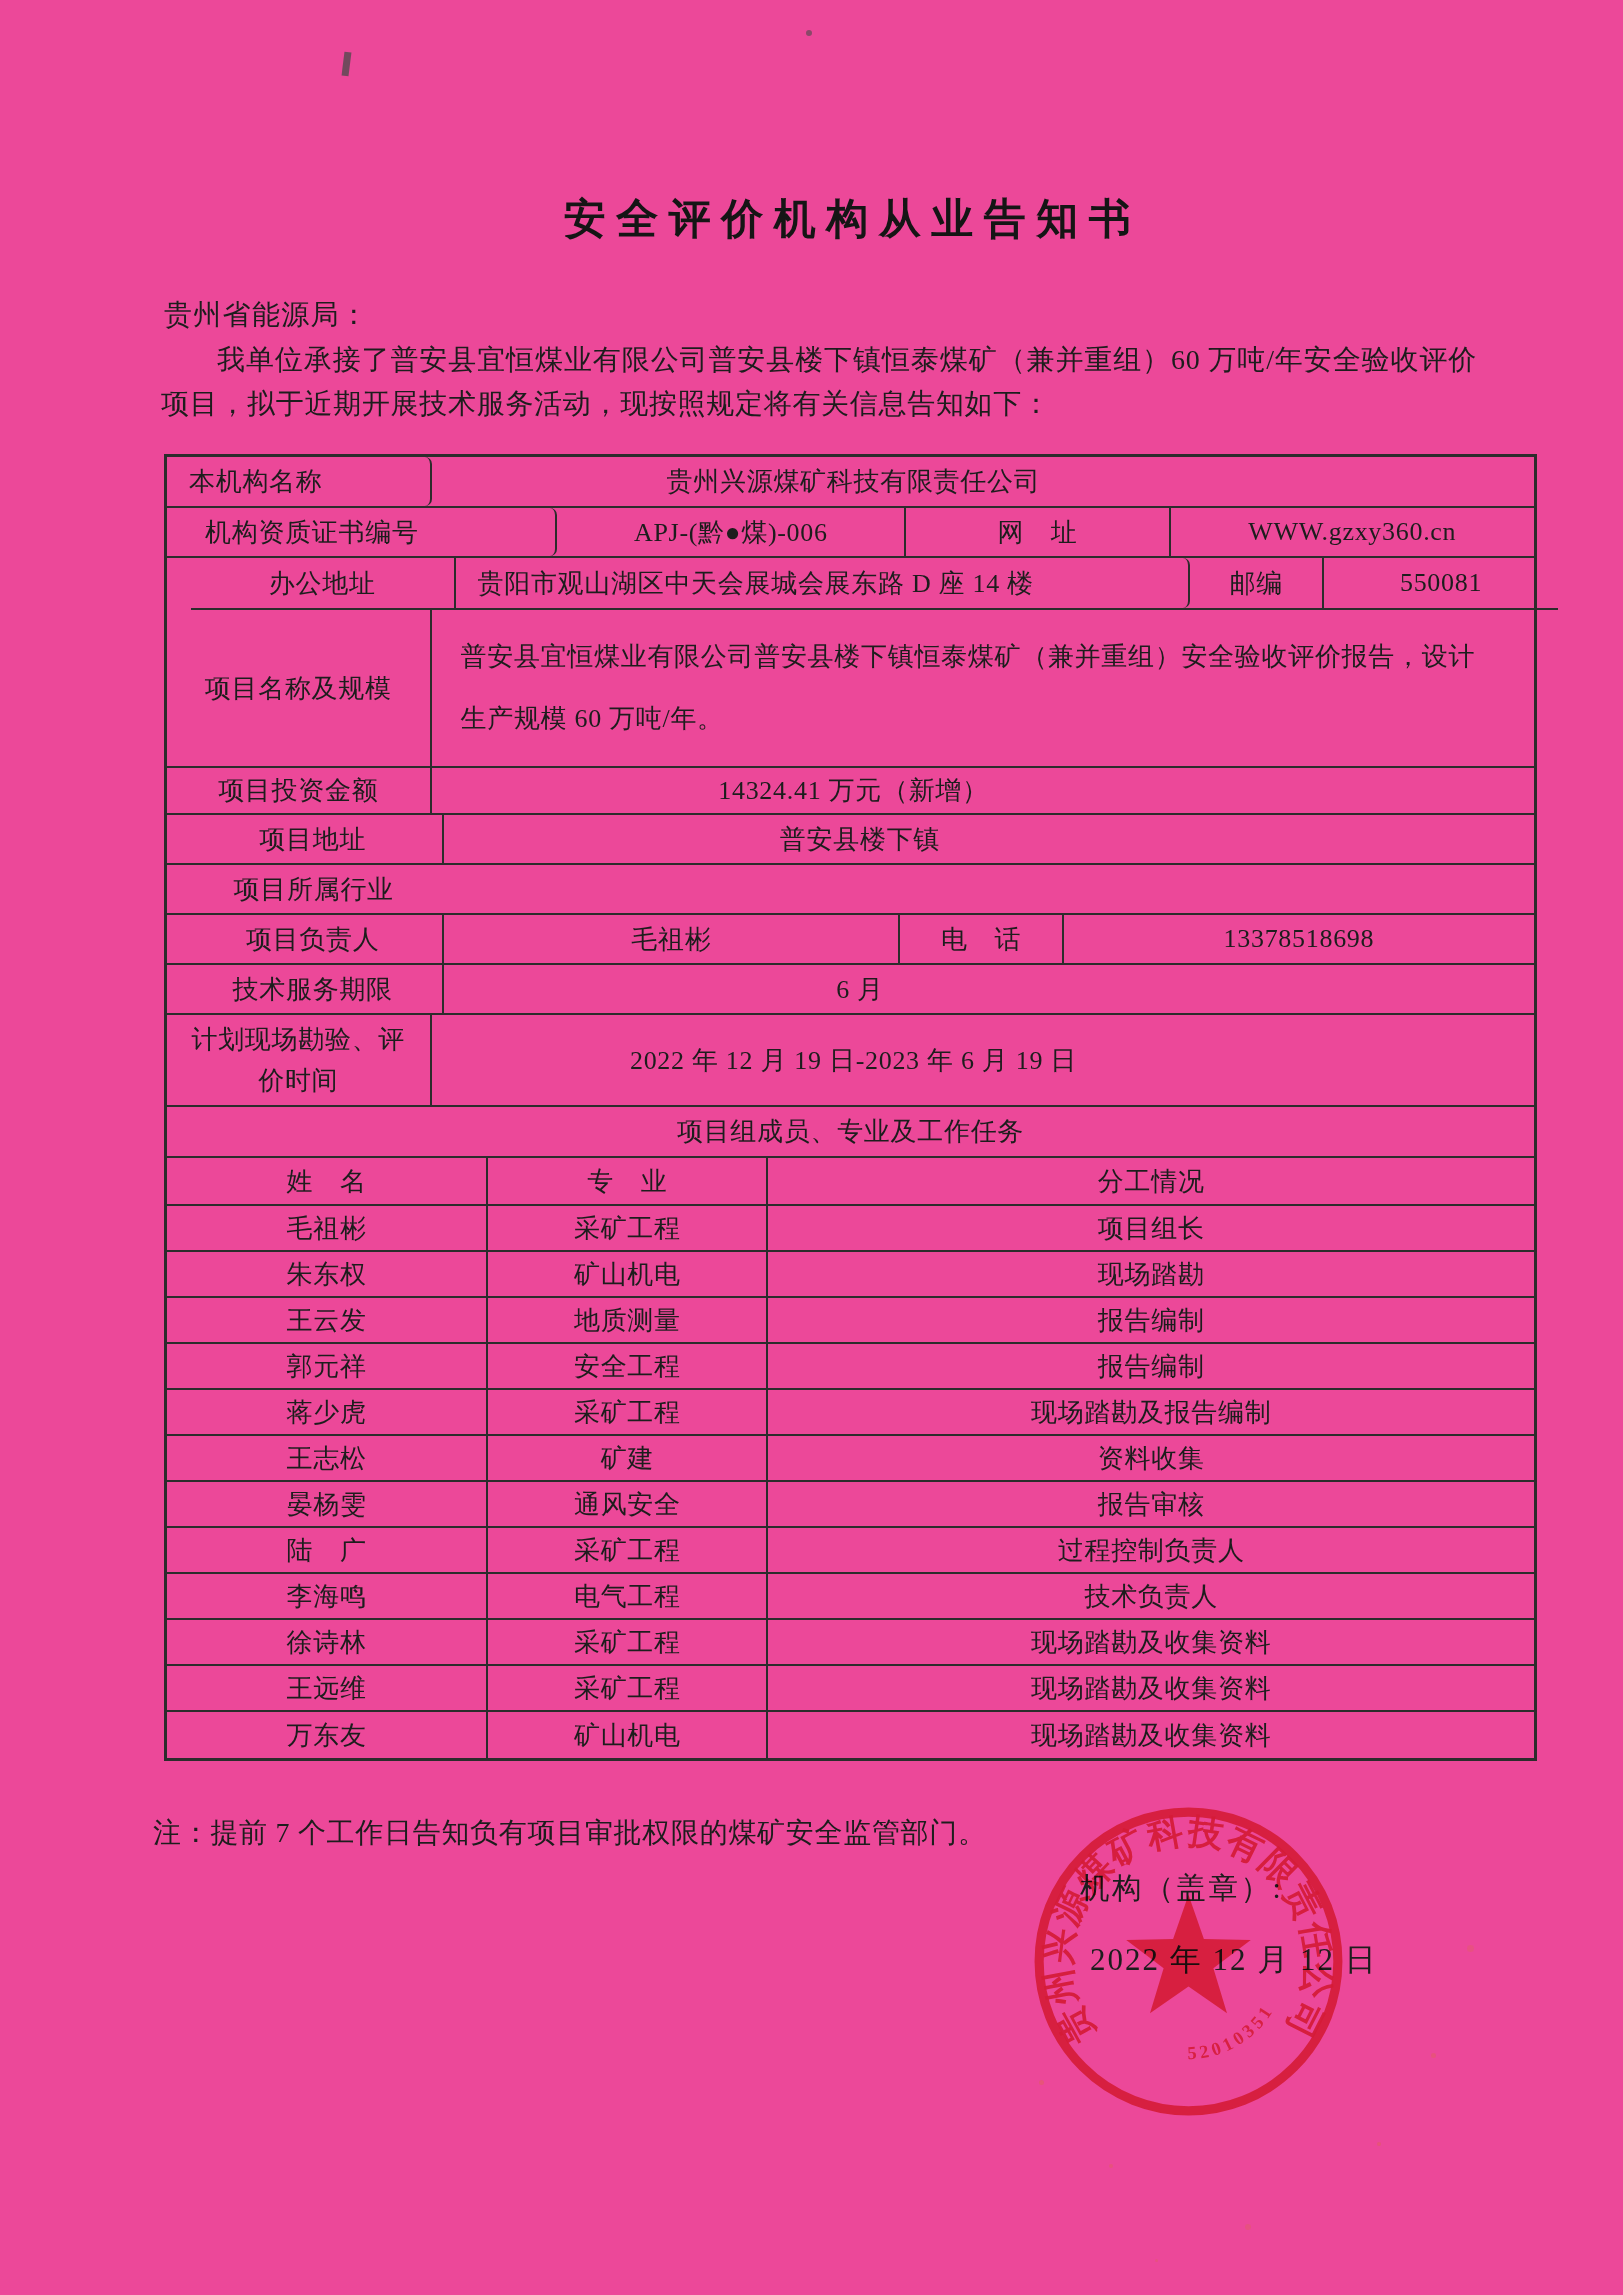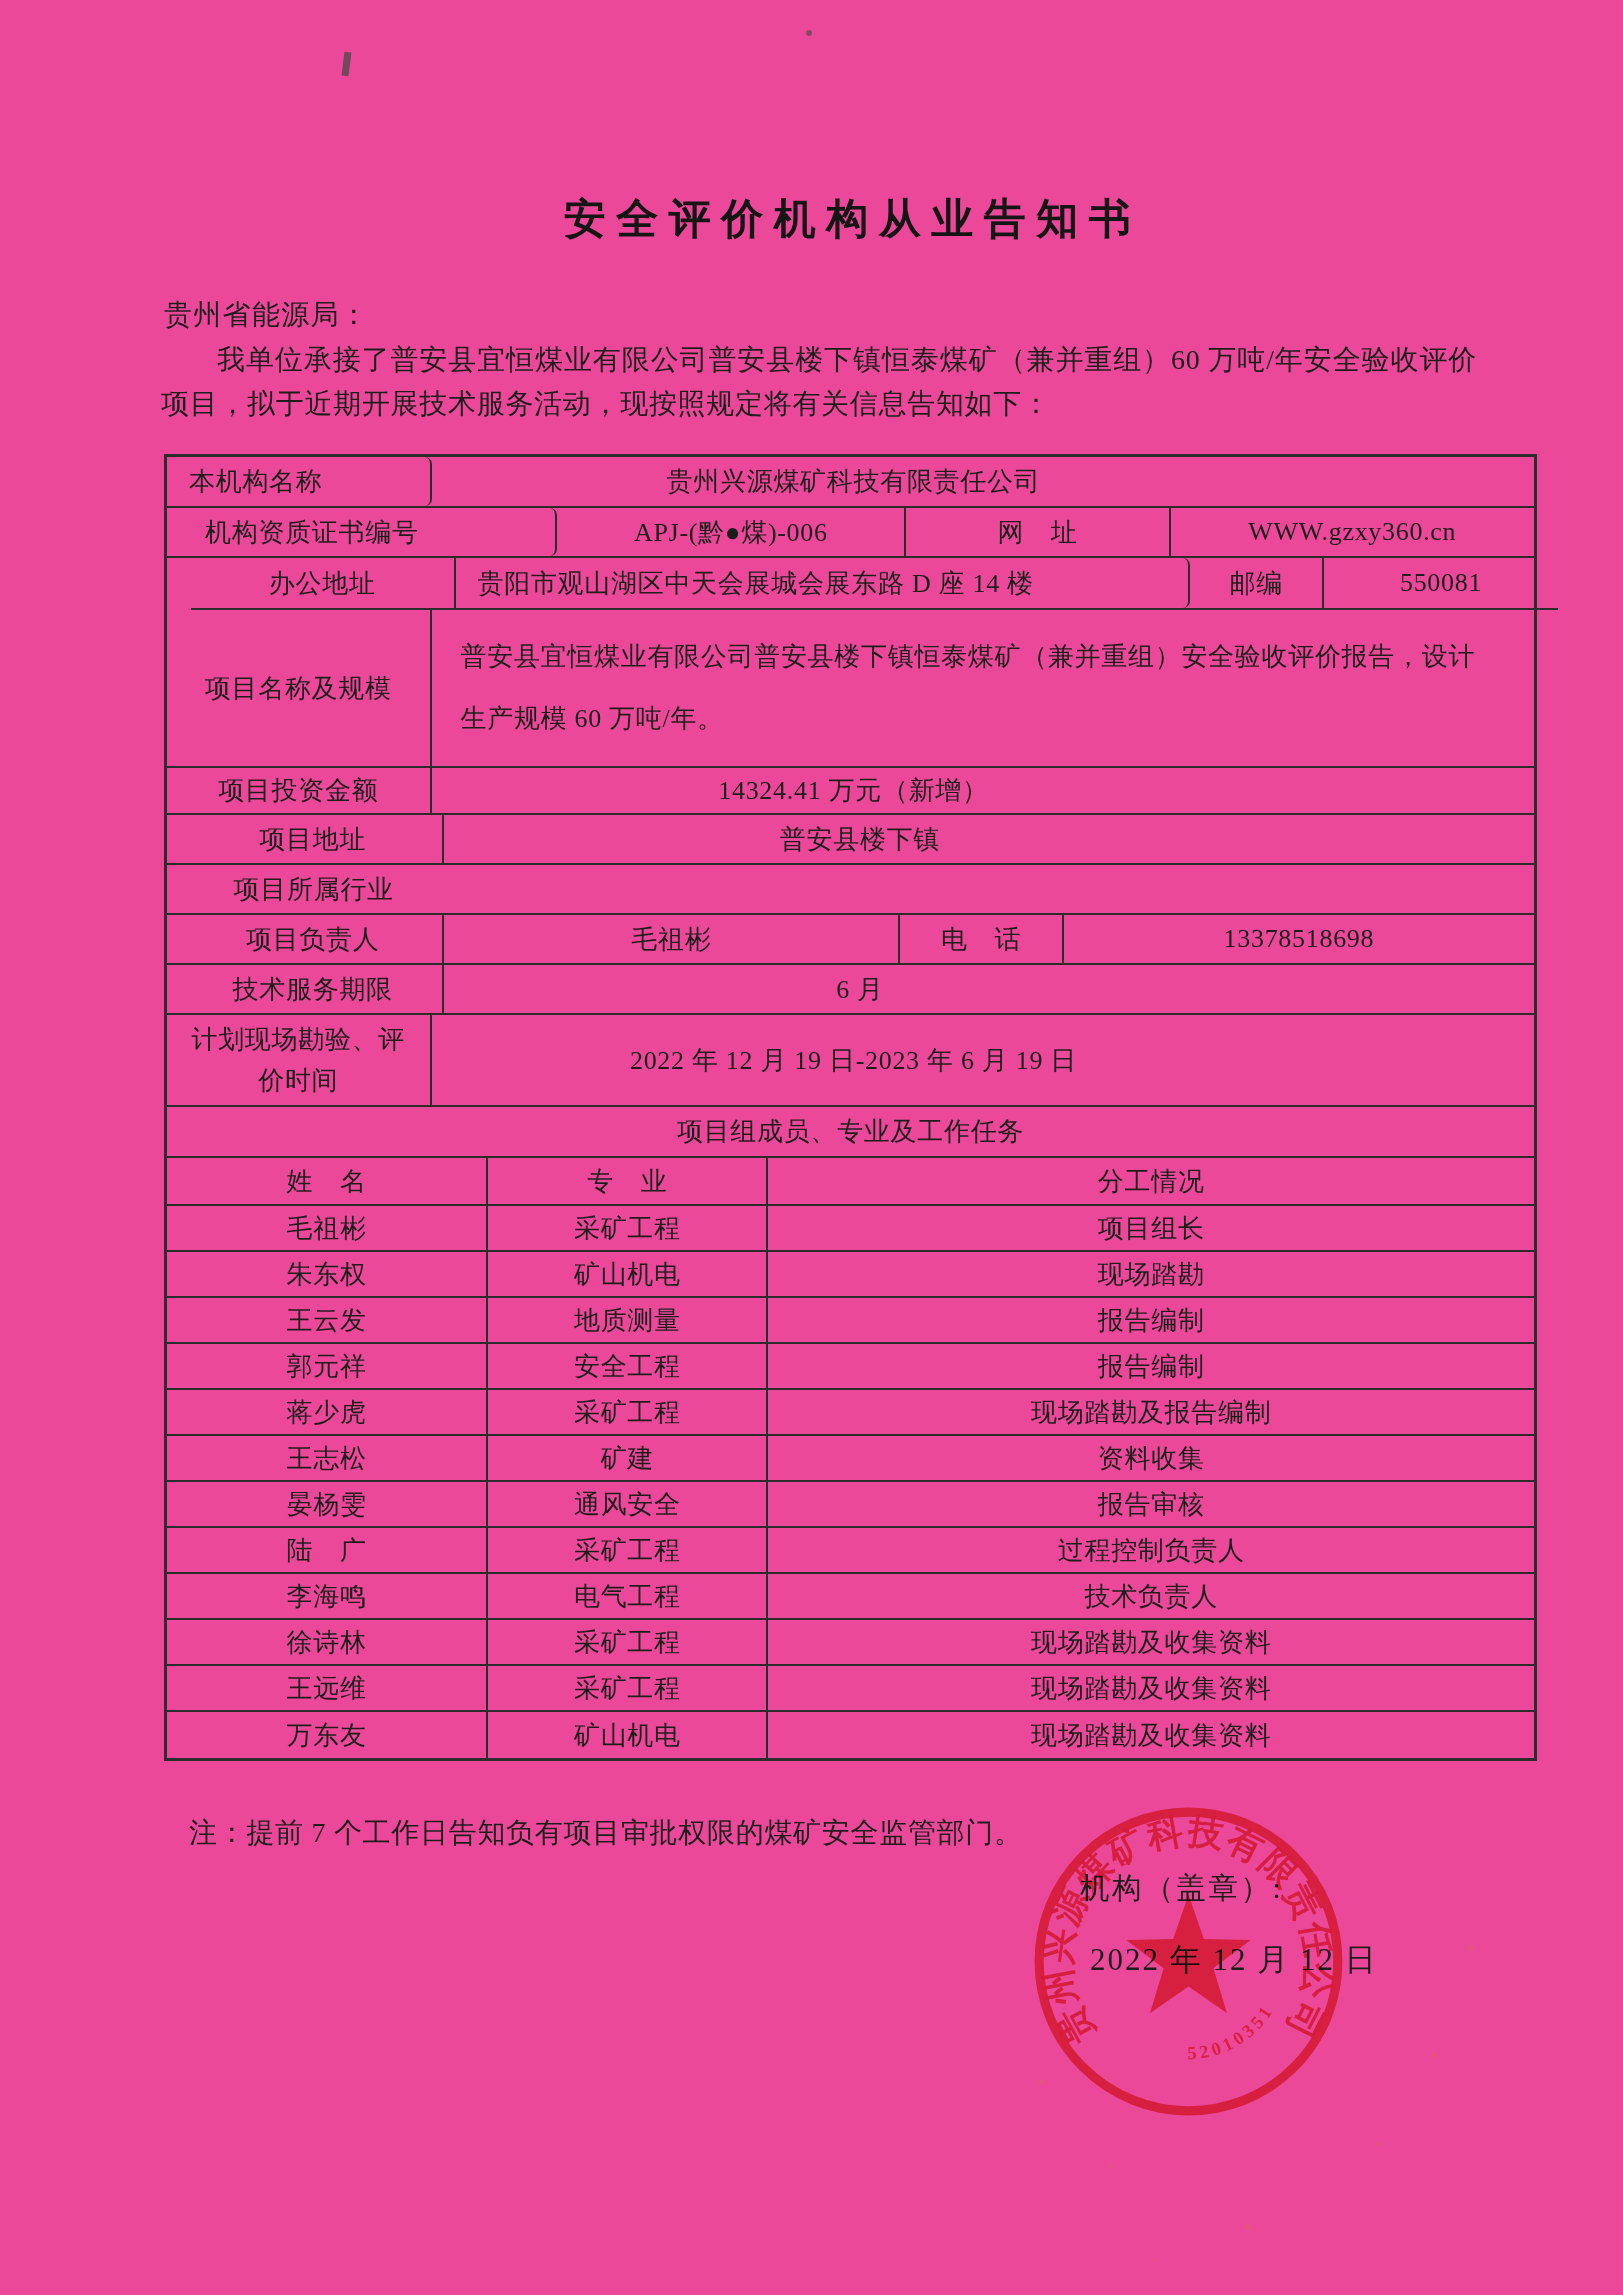--- a/index.html
+++ b/index.html
@@ -31,21 +31,21 @@
 
   
   .w-label {width:19.35%;} .w-rest {width:80.65%;}
   .r2a {width:27.7%;} .r2b {width:25.85%;} .r2c {width:19.55%;} .r2d {width:26.9%;}
   .r3b {width:53.75%;} .r3c {width:9.8%;} .r3d {width:17.1%;}
   .r4b {width:20.85%;} .r4c {width:11.9%;} .r4d {width:21.0%;} .r4e {width:9.8%;} .r4f {width:17.1%;}
   .r9b {width:33.75%;} .r9c {width:12.1%;} .r9d {width:34.8%;}
   .mc1 {width:23.5%;} .mc2 {width:20.5%;} .mc3 {width:56.0%;}
   .w-full {width:100%;}
 
-  .note { position:absolute; top:1814px; left:153px; font-size:28px; letter-spacing:0.7px;margin-left:36px; }
+  .note { position:absolute; top:1814px; left:153px; font-size:28px; letter-spacing:0.7px; }
   .seal-label { position:absolute; top:1869px; left:1080px; font-size:29.5px; letter-spacing:2.6px; }
   .seal-date { position:absolute; top:1939px; left:1053px; font-size:31px; letter-spacing:2px;margin-left:37px; }
 
   .stamp { position:absolute; left:1028px; top:1801px; width:321px; height:321px;
            mix-blend-mode:multiply; opacity:0.93; }
   .stamp text { font-family:"Liberation Serif","DejaVu Serif",serif; font-weight:bold; }
 
   .artifact { position:absolute; background:#4a4a4a; }
   .a1 { left:343px; top:52px; width:7.2px; height:23.6px; transform:rotate(7deg); opacity:.75; }
   .a2 { left:806px; top:30px; width:5.9px; height:5.9px; border-radius:50%; opacity:.6; }

